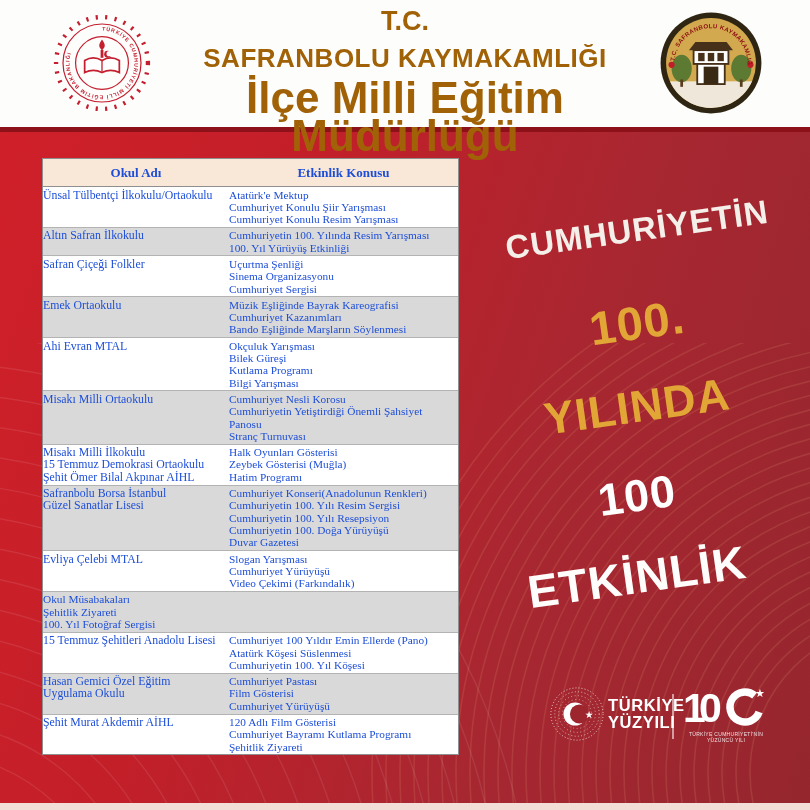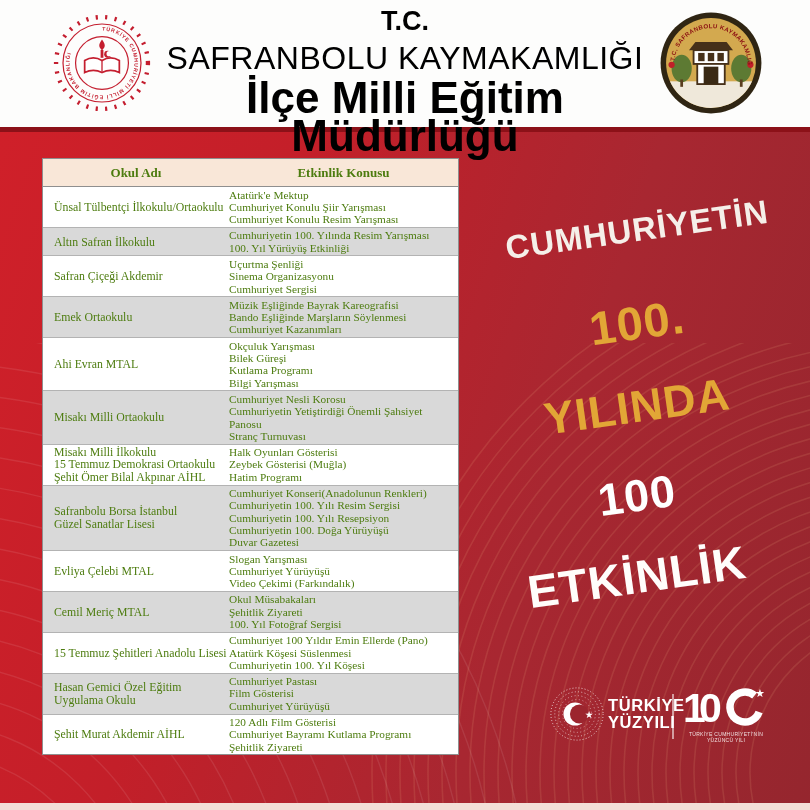--- a/index.html
+++ b/index.html
@@ -2,39 +2,39 @@
 <html><head>
 <meta charset="utf-8">
 <style>
   html,body{margin:0;padding:0;background:#444;}
   .poster{position:relative;width:810px;height:810px;overflow:hidden;
     font-family:"Liberation Sans",sans-serif;
     background:linear-gradient(108deg,#d12029 0%,#c31f29 34%,#a82731 66%,#95262e 100%);}
   
   .header-band{position:absolute;top:0;left:0;width:810px;height:127px;background:#fdfdfc;
     border-bottom:5px solid #8c1118;}
-  .header-titles{position:absolute;left:140px;right:140px;top:6px;text-align:center;color:#000000;}
+  .header-titles{position:absolute;left:140px;right:140px;top:6px;text-align:center;color:#a16207;}
   .t-tc{font-size:27px;font-weight:bold;line-height:31px;}
-  .t-main{font-size:32px;font-weight:normal;line-height:42px;letter-spacing:.5px;}
+  .t-main{font-size:26px;font-weight:bold;line-height:42px;letter-spacing:.5px;}
   .t-sub{font-size:44px;font-weight:bold;line-height:38px;}
   .seal{position:absolute;}
   .seal-meb{left:50px;top:11px;width:104px;height:104px;}
   .seal-saf{left:656px;top:8px;width:110px;height:110px;}
   
   .table-card{position:absolute;left:42px;top:158px;width:415px;background:#ffffff;
-    border:1px solid #8f8f8f;font-family:"Liberation Serif",serif;color:#4d7c0f;}
+    border:1px solid #8f8f8f;font-family:"Liberation Serif",serif;color:#1d4ed8;}
   .t-head{display:flex;background:var(--cream,#f9e7d8);border-bottom:1px solid #8f8f8f;
     height:27px;align-items:center;font-weight:bold;font-size:13px;}
   .t-head .c1{width:186px;text-align:center;}
   .t-head .c2{flex:1;text-align:center;}
   .t-row{display:flex;border-bottom:1px solid #b3b3b3;padding:1.5px 0;}
   .t-row:last-child{border-bottom:none;}
   .t-row.alt{background:#d9d9d9;}
-  .t-row .c1{width:186px;box-sizing:border-box;padding-left:11px;display:flex;
-    flex-direction:column;justify-content:center;}
+  .t-row .c1{width:186px;box-sizing:border-box;display:flex;
+    flex-direction:column;justify-content:flex-start;}
   .t-row .c2{flex:1;box-sizing:border-box;padding-right:2px;}
   .school-line{font-size:11.8px;line-height:12.3px;}
   .act-line{font-size:11.3px;line-height:12.3px;}
   
   .rp-line{position:absolute;left:468px;width:338px;text-align:center;font-weight:bold;
     transform:rotate(-8deg);letter-spacing:1px;white-space:nowrap;}
   .rp-0{top:211px;font-size:33px;color:#f5efe9;}
   .rp-1{top:295px;font-size:47px;color:var(--gold,#e2a636);}
   .rp-2{top:381px;font-size:45px;color:var(--gold,#e2a636);}
   .rp-3{top:470px;font-size:45px;color:#ffffff;}
@@ -180,36 +180,36 @@
           <div class="c1">
             <div class="school-line">Altın Safran İlkokulu</div>
           </div>
           <div class="c2">
             <div class="act-line">Cumhuriyetin 100. Yılında Resim Yarışması</div>
             <div class="act-line">100. Yıl Yürüyüş Etkinliği</div>
           </div>
         </div>
         <div class="t-row">
           <div class="c1">
-            <div class="school-line">Safran Çiçeği Akdemir</div>
+            <div class="school-line">Safran Çiçeği Folkler</div>
           </div>
           <div class="c2">
             <div class="act-line">Uçurtma Şenliği</div>
             <div class="act-line">Sinema Organizasyonu</div>
             <div class="act-line">Cumhuriyet Sergisi</div>
           </div>
         </div>
         <div class="t-row alt">
           <div class="c1">
             <div class="school-line">Emek Ortaokulu</div>
           </div>
           <div class="c2">
             <div class="act-line">Müzik Eşliğinde Bayrak Kareografisi</div>
+            <div class="act-line">Cumhuriyet Kazanımları</div>
             <div class="act-line">Bando Eşliğinde Marşların Söylenmesi</div>
-            <div class="act-line">Cumhuriyet Kazanımları</div>
           </div>
         </div>
         <div class="t-row">
           <div class="c1">
             <div class="school-line">Ahi Evran MTAL</div>
           </div>
           <div class="c2">
             <div class="act-line">Okçuluk Yarışması</div>
             <div class="act-line">Bilek Güreşi</div>
             <div class="act-line">Kutlama Programı</div>
@@ -255,23 +255,20 @@
           <div class="c1">
             <div class="school-line">Evliya Çelebi MTAL</div>
           </div>
           <div class="c2">
             <div class="act-line">Slogan Yarışması</div>
             <div class="act-line">Cumhuriyet Yürüyüşü</div>
             <div class="act-line">Video Çekimi (Farkındalık)</div>
           </div>
         </div>
         <div class="t-row alt">
-          <div class="c1">
-            <div class="school-line">Cemil Meriç MTAL</div>
-          </div>
           <div class="c2">
             <div class="act-line">Okul Müsabakaları</div>
             <div class="act-line">Şehitlik Ziyareti</div>
             <div class="act-line">100. Yıl Fotoğraf Sergisi</div>
           </div>
         </div>
         <div class="t-row">
           <div class="c1">
             <div class="school-line">15 Temmuz Şehitleri Anadolu Lisesi</div>
           </div>

